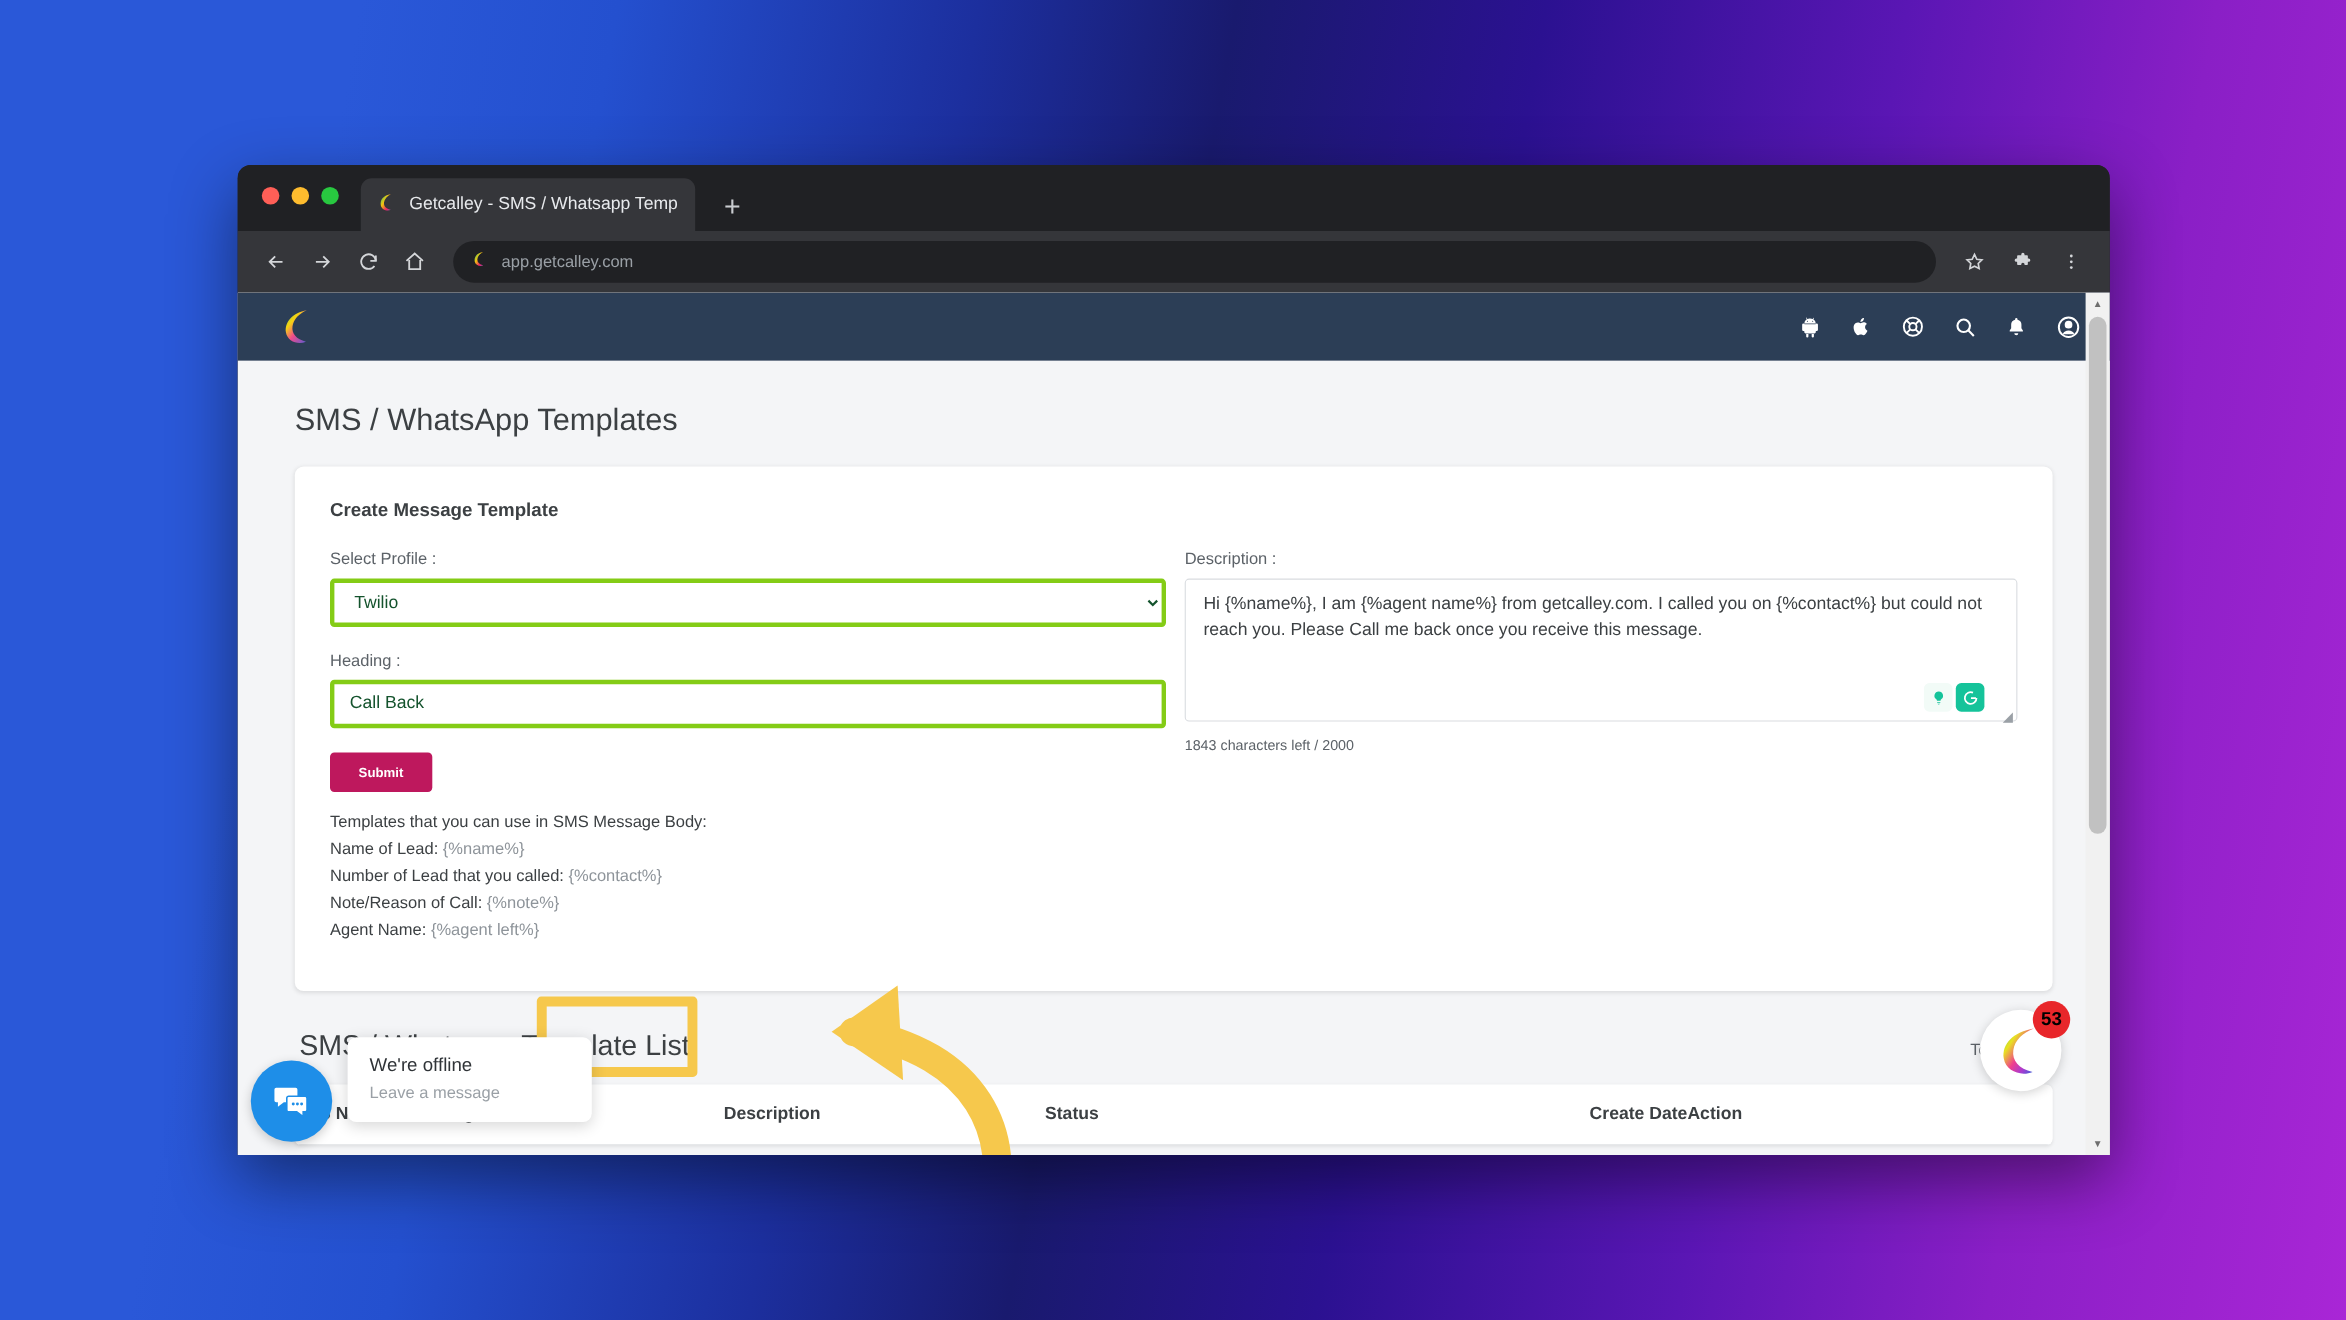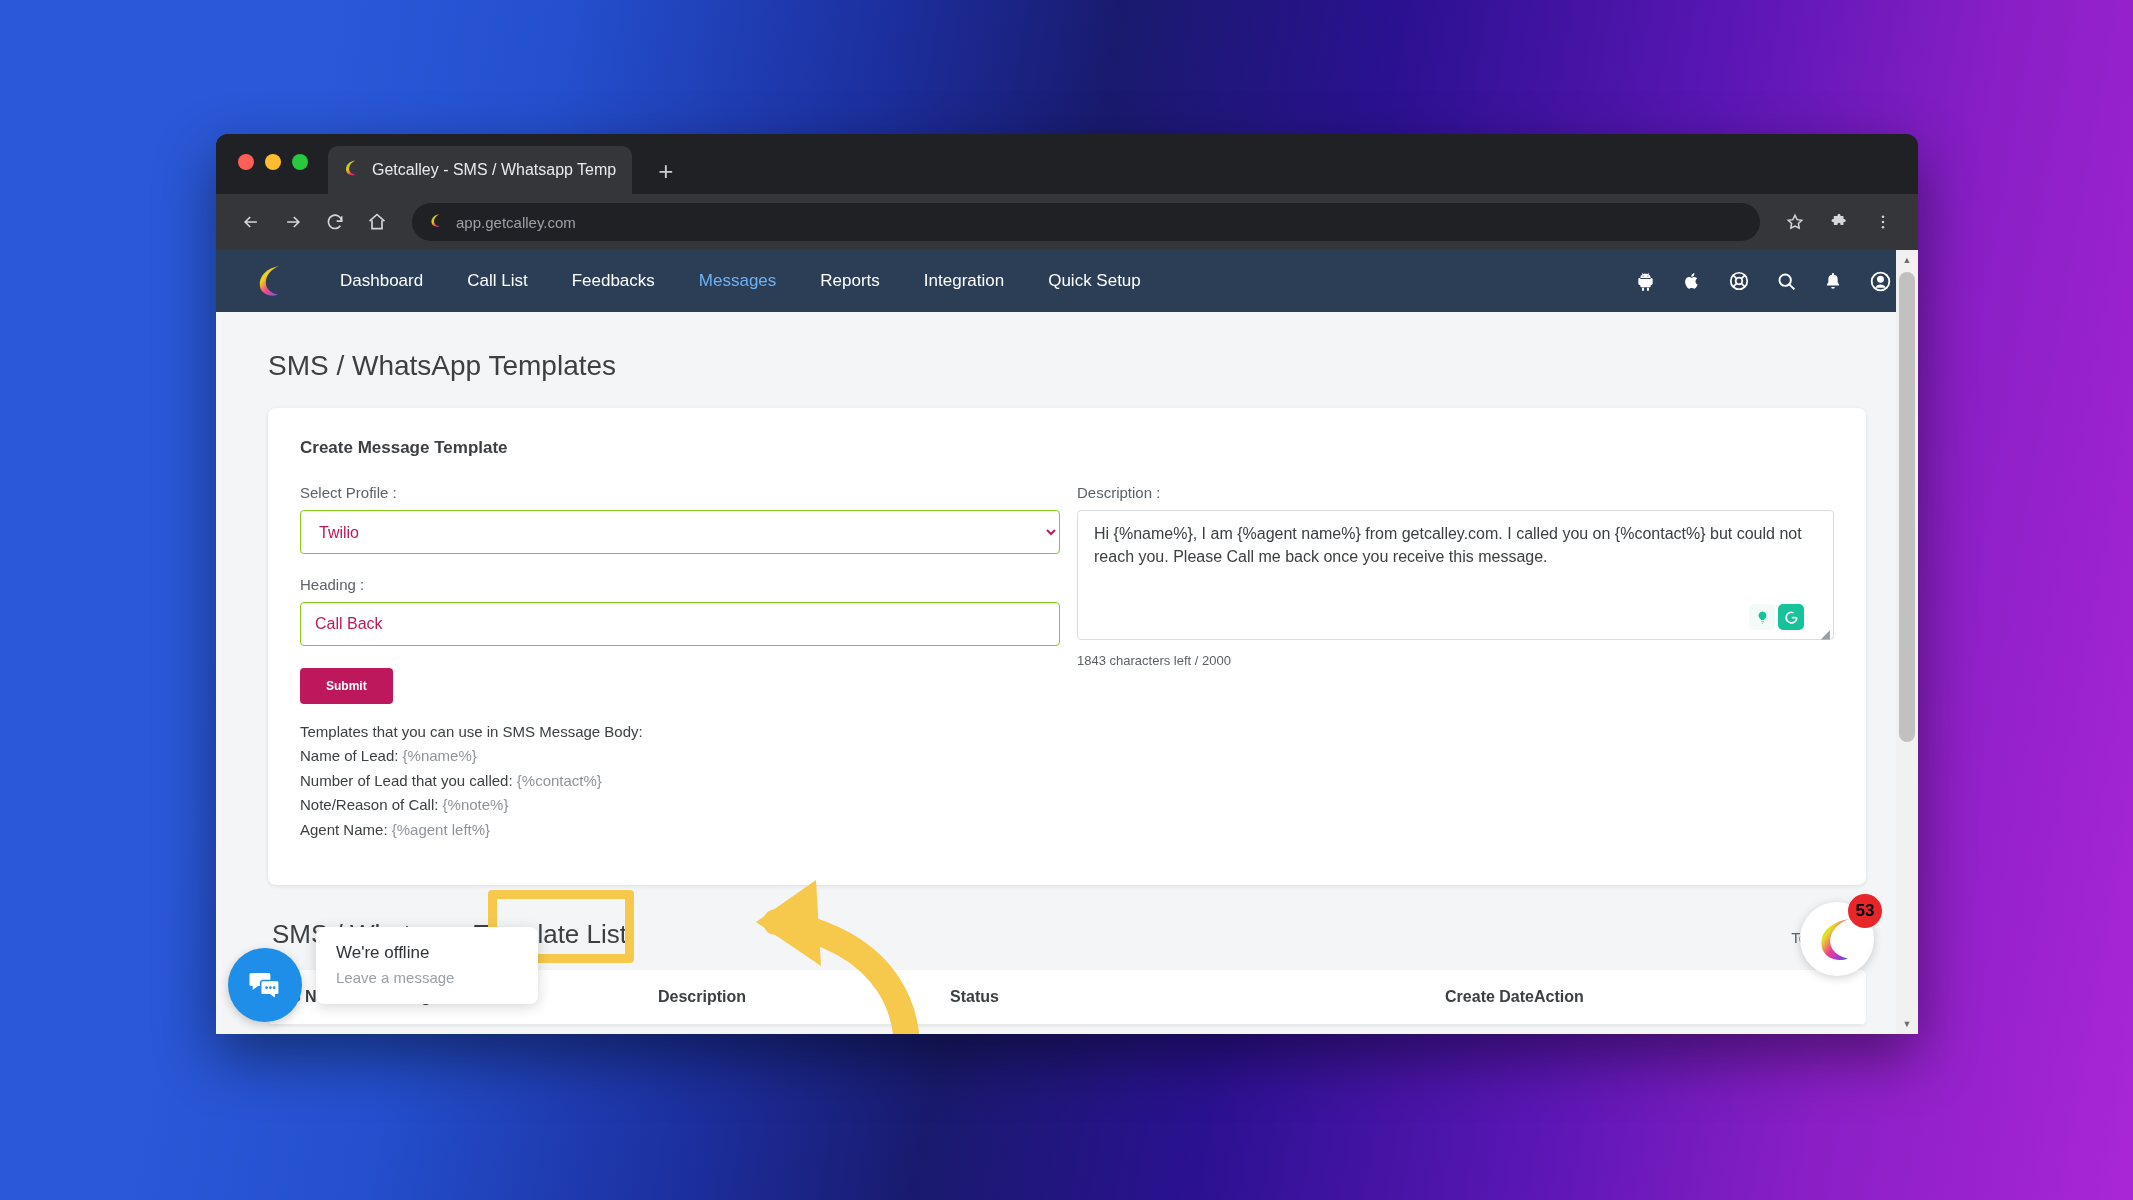--- a/index.html
+++ b/index.html
@@ -12,21 +12,21 @@
     background: linear-gradient(100deg,
       #2a58d8 0%, #2a58d8 14%, #2450cf 24%,
       #1c2f9e 38%, #191a6e 48%, #2b1191 60%,
       #5a16b4 74%, #8a1fc6 86%, #a926d6 100%);
     position: relative;
   }
 
   
   .browser {
     position: absolute;
-    left: 216px; top: 134px;
+    left: 216px; top: 150px;
     width: 1702px; height: 900px;
     background: #292a2d;
     border-radius: 12px 12px 0 0;
     box-shadow: 0 22px 60px rgba(0,0,0,.45);
     overflow: hidden;
   }
 
   
   .tabstrip {
     height: 60px;
@@ -178,25 +178,25 @@
 
   .flabel {
     font-size: 15px;
     color: #5c6268;
     margin-bottom: 9px;
     display: block;
   }
   .fselect, .finput {
     width: 100%;
     height: 44px;
-    border: 1px solid #84cc16;
+    border: 4px solid #84cc16;
     border-radius: 4px;
     background: #fff;
     font-size: 16px;
-    color: #be185d;
+    color: #14532d;
     padding: 0 14px;
     font-family: "Liberation Sans", sans-serif;
     position: relative;
   }
   .selectwrap { position: relative; }
   .fgroup { margin-bottom: 22px; }
 
   .ftextarea {
     width: 100%;
     height: 130px;
@@ -492,29 +492,20 @@
             <stop offset="0%" stop-color="#8ad04a"></stop>
                 <stop offset="30%" stop-color="#f5d311"></stop>
             <stop offset="60%" stop-color="#ef4b8b"></stop>
                 <stop offset="100%" stop-color="#6a5acd"></stop>
           </linearGradient>
             </defs>
           <path d="M17 2.5 C9 4 4.2 9 5 15.2 C5.8 20.5 12 22.6 16.5 20.6 C11 19.4 8.2 16 8.8 11.8 C9.4 7.6 12.6 4.4 17 2.5 Z" fill="url(#cg3)"></path>
         </svg>
       </span>
 
-      <div class="navlinks">
-        <span class="navlink">Dashboard</span>
-        <span class="navlink">Call List</span>
-        <span class="navlink">Feedbacks</span>
-        <span class="navlink active">Messages</span>
-        <span class="navlink">Reports</span>
-        <span class="navlink">Integration</span>
-        <span class="navlink">Quick Setup</span>
-      </div>
 
       <div class="navicons">
         <span class="navicon">
           <svg width="21" height="21" viewBox="0 0 24 24" fill="#fff">
               <path d="M6 9h12v8a1.5 1.5 0 01-1.5 1.5h-9A1.5 1.5 0 016 17V9zm-2.2.3a1.3 1.3 0 012.6 0v5.4a1.3 1.3 0 01-2.6 0V9.3zm13.8 0a1.3 1.3 0 012.6 0v5.4a1.3 1.3 0 01-2.6 0V9.3zM8.6 3.6l-.9-1.4.5-.3.95 1.45A6.9 6.9 0 0112 3c1.05 0 2.03.2 2.85.55L15.8 2l.5.3-.9 1.4A5.3 5.3 0 0118 8H6a5.3 5.3 0 012.6-4.4zM9.3 6.4a.6.6 0 100-1.2.6.6 0 000 1.2zm5.4 0a.6.6 0 100-1.2.6.6 0 000 1.2zM8 19h2.3v2.6a1.15 1.15 0 01-2.3 0V19zm5.7 0H16v2.6a1.15 1.15 0 01-2.3 0V19z"></path>
             </svg>
         </span>
         <span class="navicon">
           <svg width="20" height="20" viewBox="0 0 24 24" fill="#fff">
               <path d="M16.2 12.6c0-2.3 1.9-3.4 2-3.5-1.1-1.6-2.8-1.8-3.4-1.9-1.4-.1-2.8.9-3.5.9-.7 0-1.8-.8-3-.8-1.5 0-3 .9-3.8 2.3-1.6 2.8-.4 7 1.2 9.3.8 1.1 1.7 2.4 2.9 2.3 1.2 0 1.6-.7 3-.7s1.8.7 3 .7c1.3 0 2.1-1.1 2.9-2.3.9-1.3 1.3-2.6 1.3-2.6s-2.6-1-2.6-3.7zM14 5.6c.6-.8 1.1-1.9 1-3-1 0-2.1.6-2.8 1.4-.6.7-1.1 1.8-1 2.9 1.1.1 2.2-.6 2.8-1.3z"></path>

